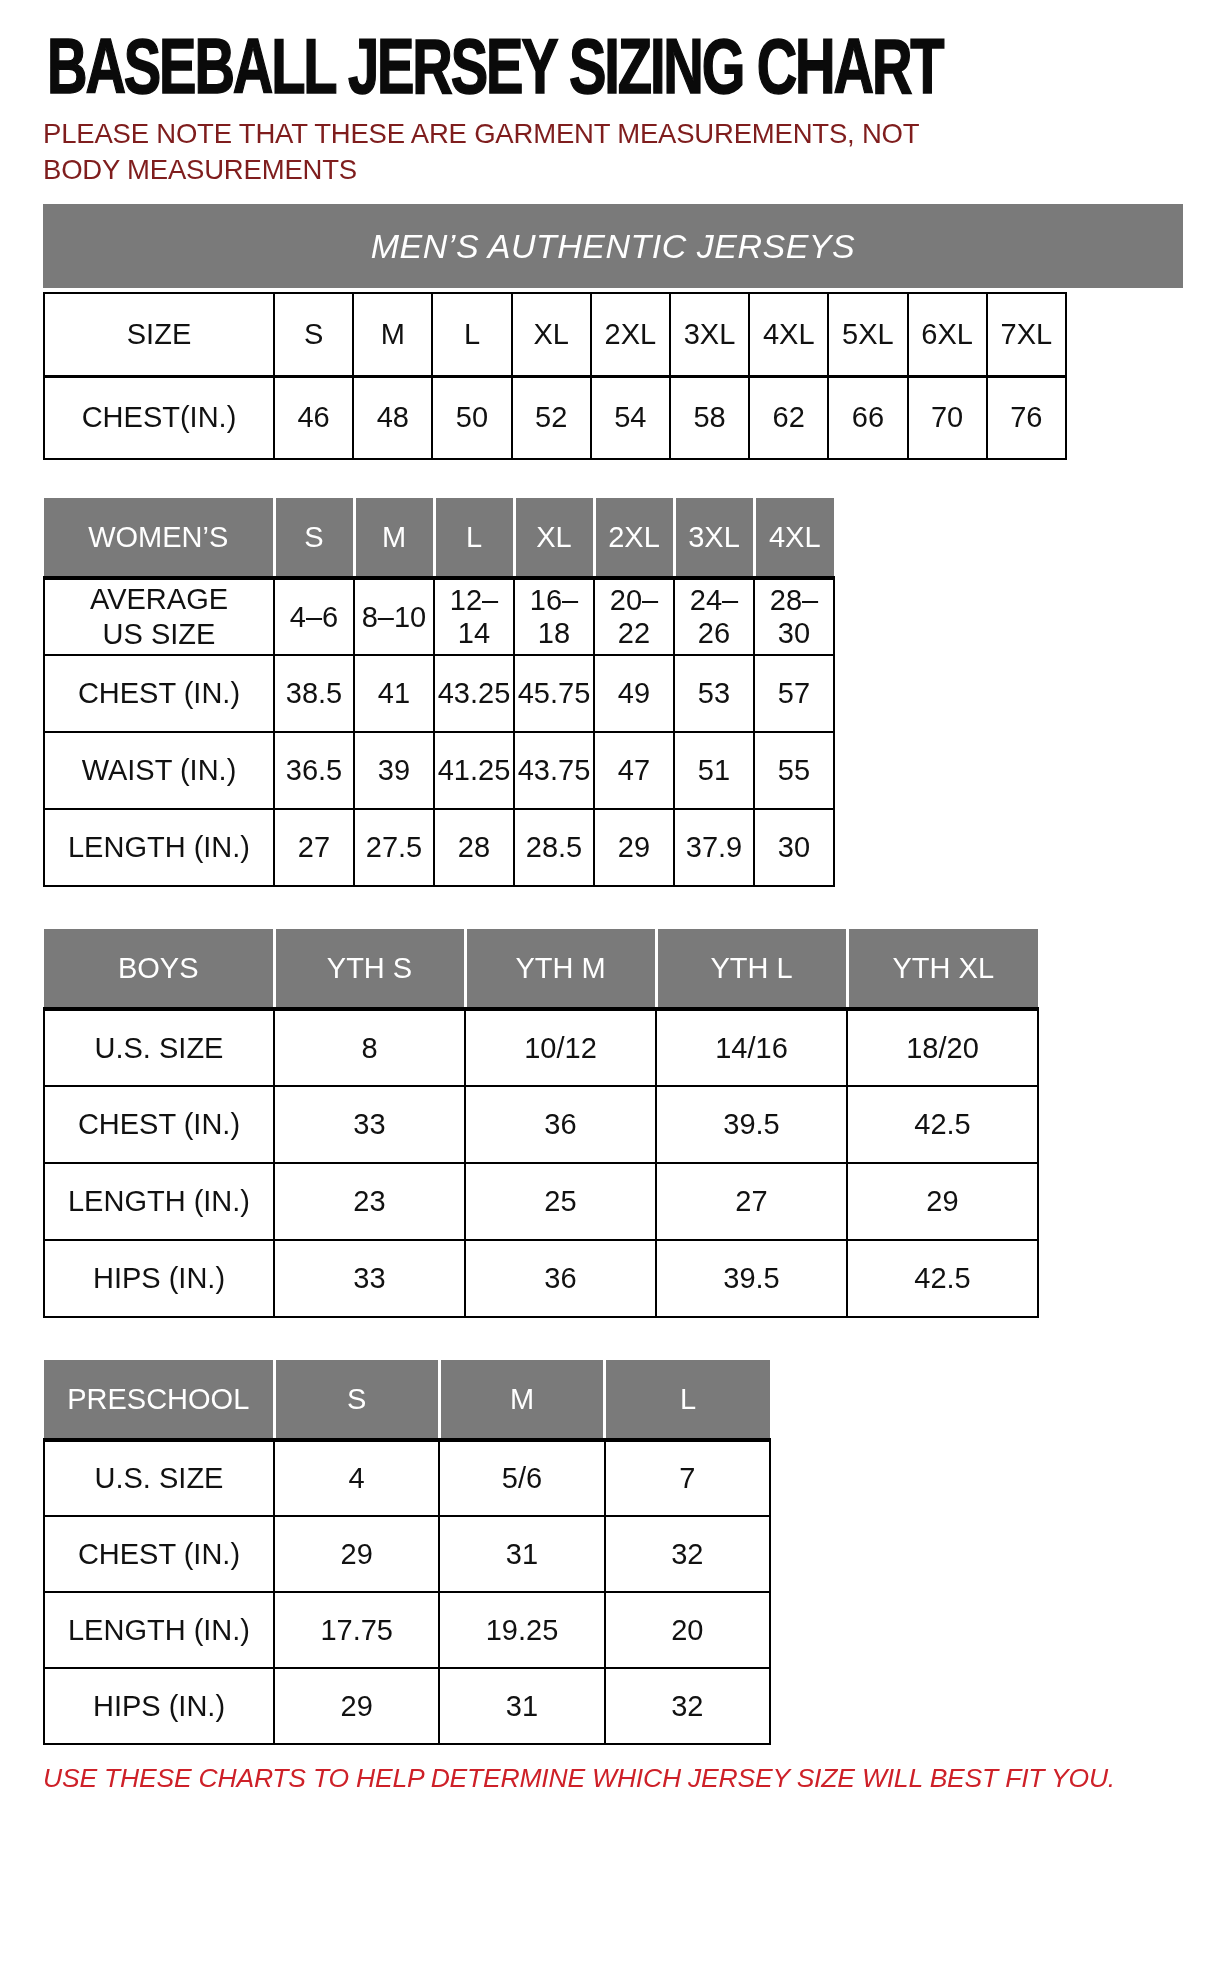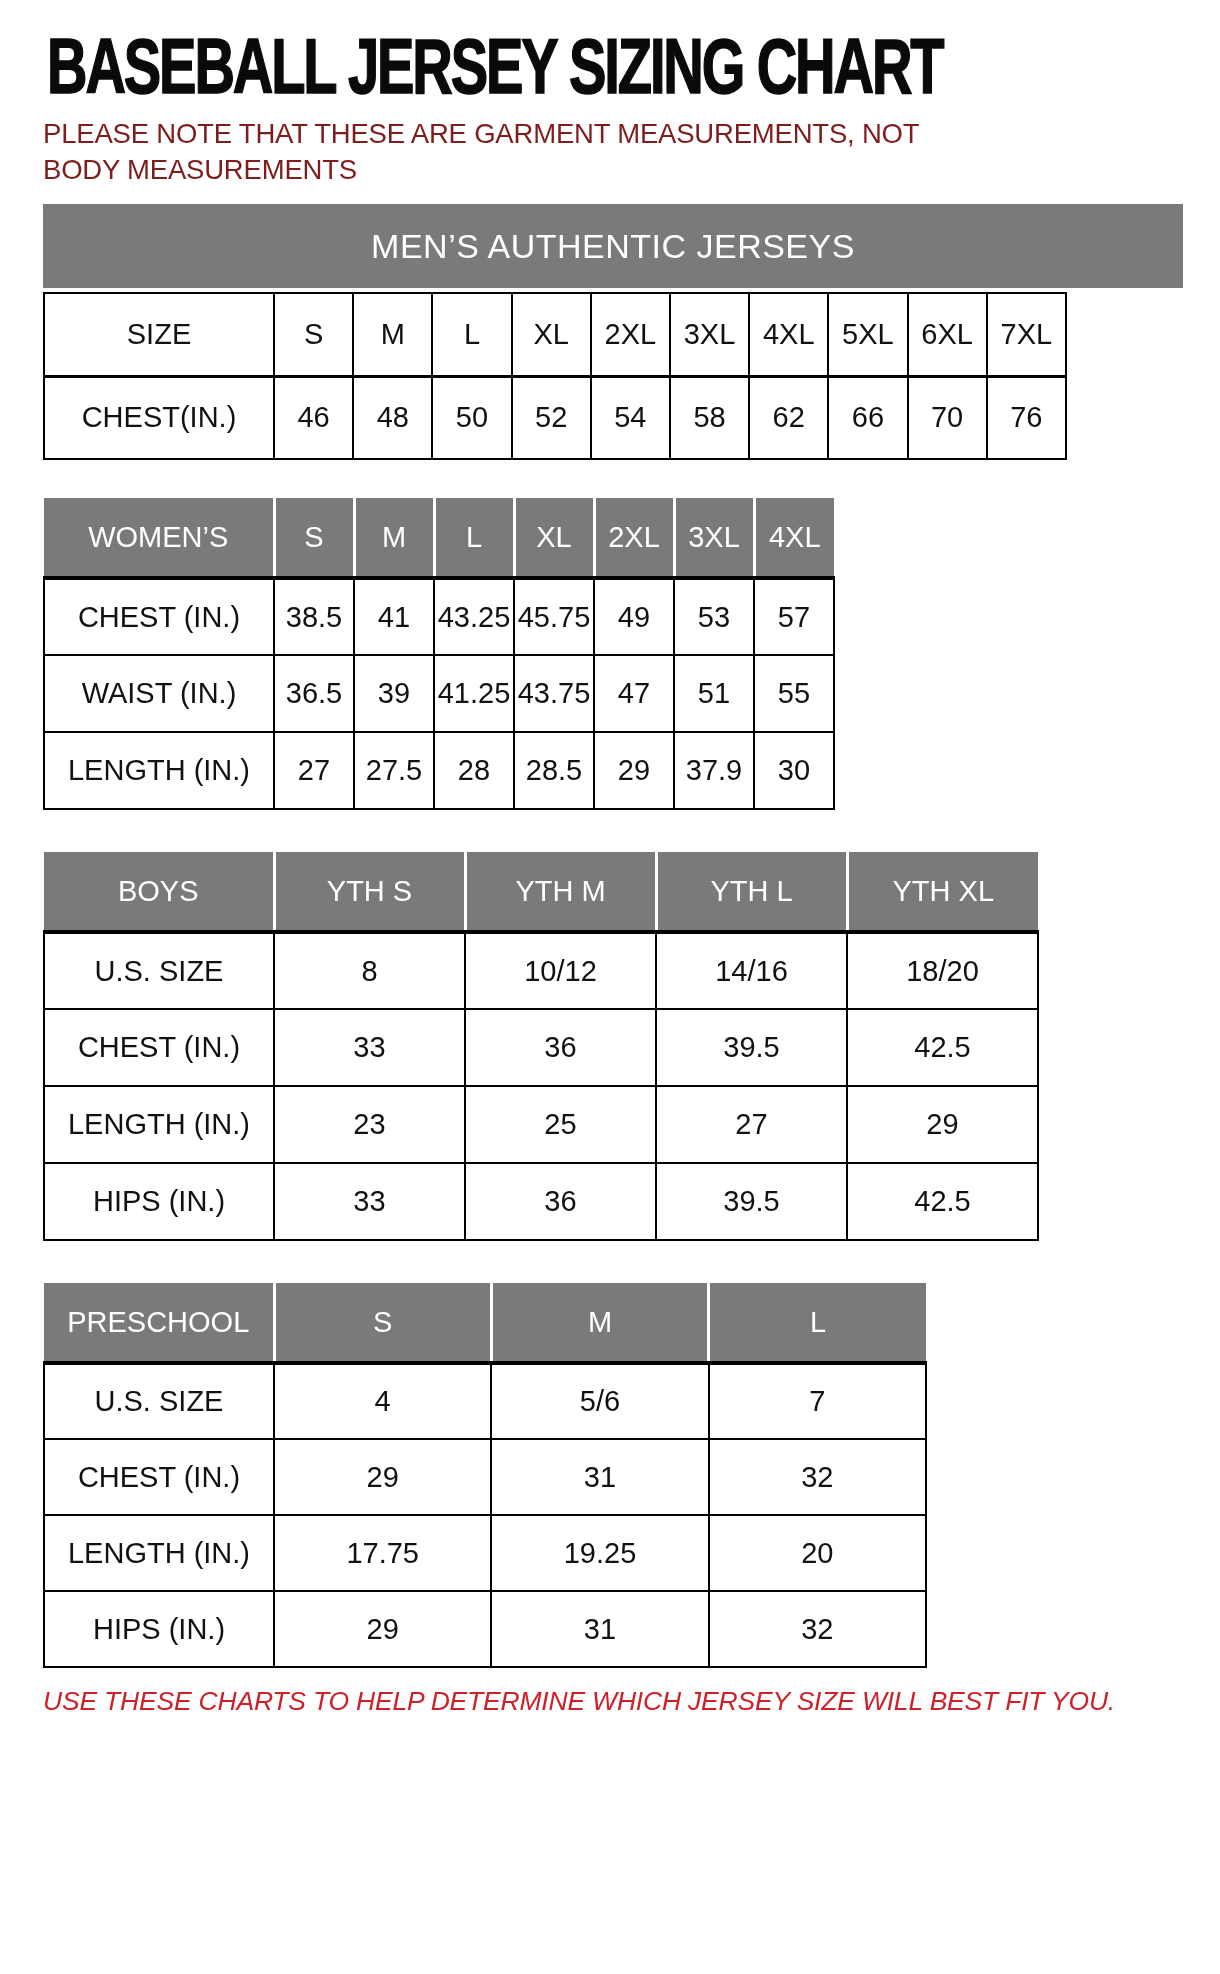--- a/index.html
+++ b/index.html
@@ -46,20 +46,21 @@
     margin-top: 16px;
     width: 1140px;
     height: 84px;
     background: #7a7a7a;
     color: #ffffff;
     font-size: 34px;
     letter-spacing: 0.5px;
     display: flex;
     align-items: center;
     justify-content: center;
+    font-style: italic;
   }
 
   
   table.size-table {
     border-collapse: collapse;
     table-layout: fixed;
   }
   table.size-table td {
     border: 2px solid #000;
     text-align: center;
@@ -92,21 +93,21 @@
   table.sub thead th:first-child { border-left: 0; }
   table.sub tbody tr { height: 77px; }
   table.sub tbody tr:first-child td { border-top: 4px solid #000; }
 
   table.women { width: 792px; margin-top: 38px; }
   table.women col.c-label { width: 230px; }
 
   table.boys { width: 996px; margin-top: 42px; }
   table.boys col.c-label { width: 230px; }
 
-  table.preschool { width: 884px; margin-top: 42px; }
+  table.preschool { width: 728px; margin-top: 42px; }
   table.preschool col.c-label { width: 230px; }
   table.preschool tbody tr { height: 76px; }
 
   .wrap {
     display: inline-block;
     max-width: 150px;
     line-height: 1.2;
   }
 
   
@@ -177,20 +178,30 @@
         <th>M</th>
         <th>L</th>
         <th>XL</th>
         <th>2XL</th>
         <th>3XL</th>
         <th>4XL</th>
       </tr>
     </thead>
     <tbody>
       <tr>
+        <td class="lbl"><span class="wrap">AVERAGE US SIZE</span></td>
+        <td>4–6</td>
+        <td>8–10</td>
+        <td>12–14</td>
+        <td>16–18</td>
+        <td>20–22</td>
+        <td>24–26</td>
+        <td>28–30</td>
+      </tr>
+      <tr>
         <td class="lbl">CHEST (IN.)</td>
         <td>38.5</td>
         <td>41</td>
         <td>43.25</td>
         <td>45.75</td>
         <td>49</td>
         <td>53</td>
         <td>57</td>
       </tr>
       <tr>

